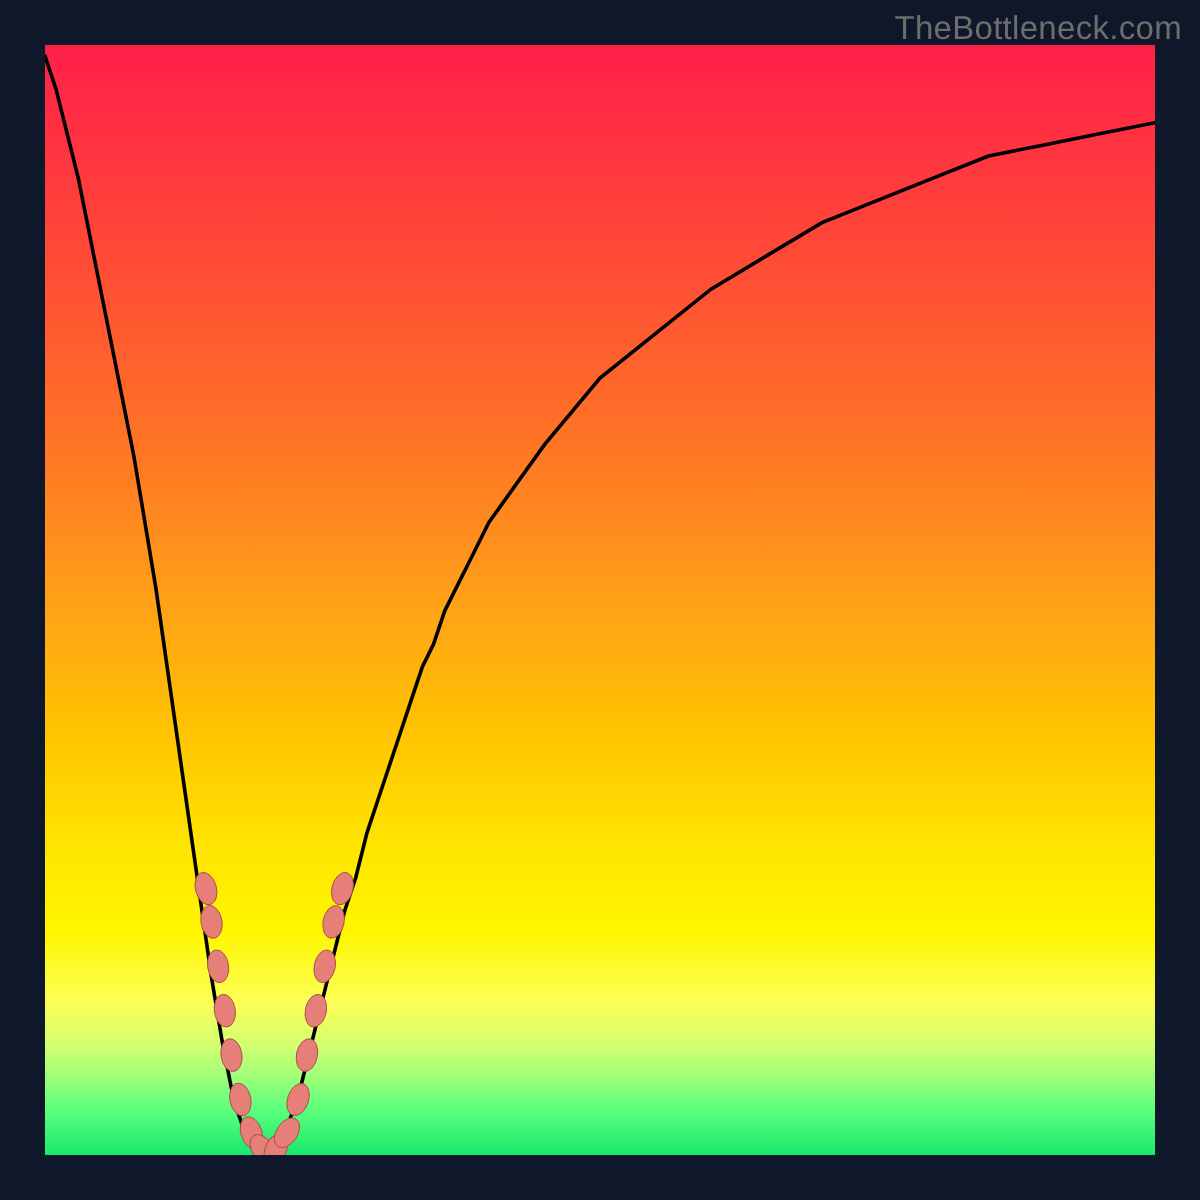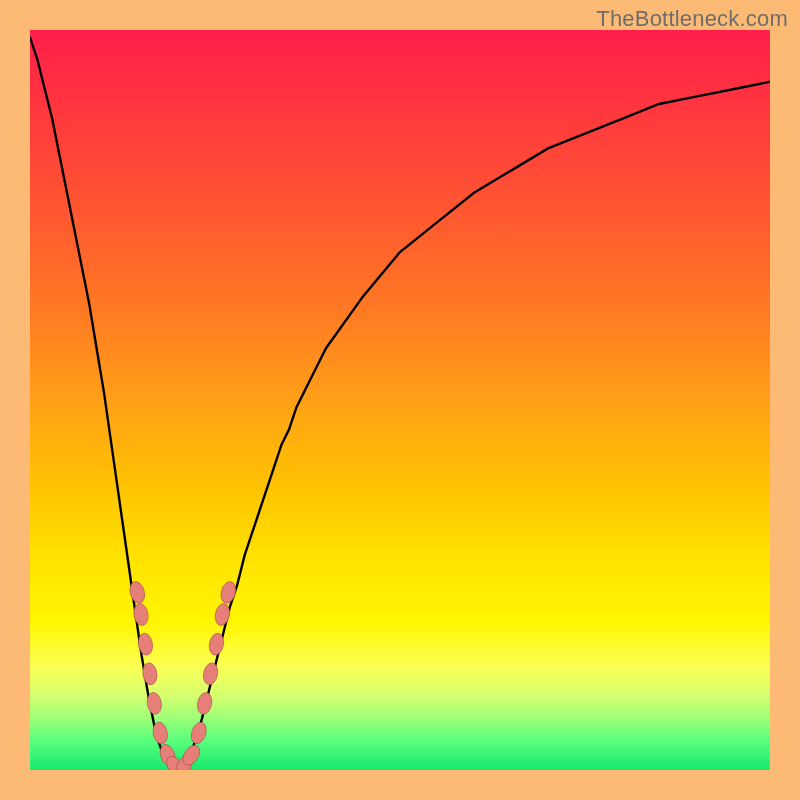--- a/index.html
+++ b/index.html
@@ -8,21 +8,21 @@
     width: 800px;
     height: 800px;
     overflow: hidden;
     background: #000;
     font-family: Arial, Helvetica, sans-serif;
   }
   .stage {
     position: relative;
     width: 800px;
     height: 800px;
-    background: #fdba74;
+    background: #0f172a;
   }
   .plot {
     position: absolute;
     left: 30px;
     top: 30px;
     width: 740px;
     height: 740px;
     overflow: hidden;
   }
   .gradient {

